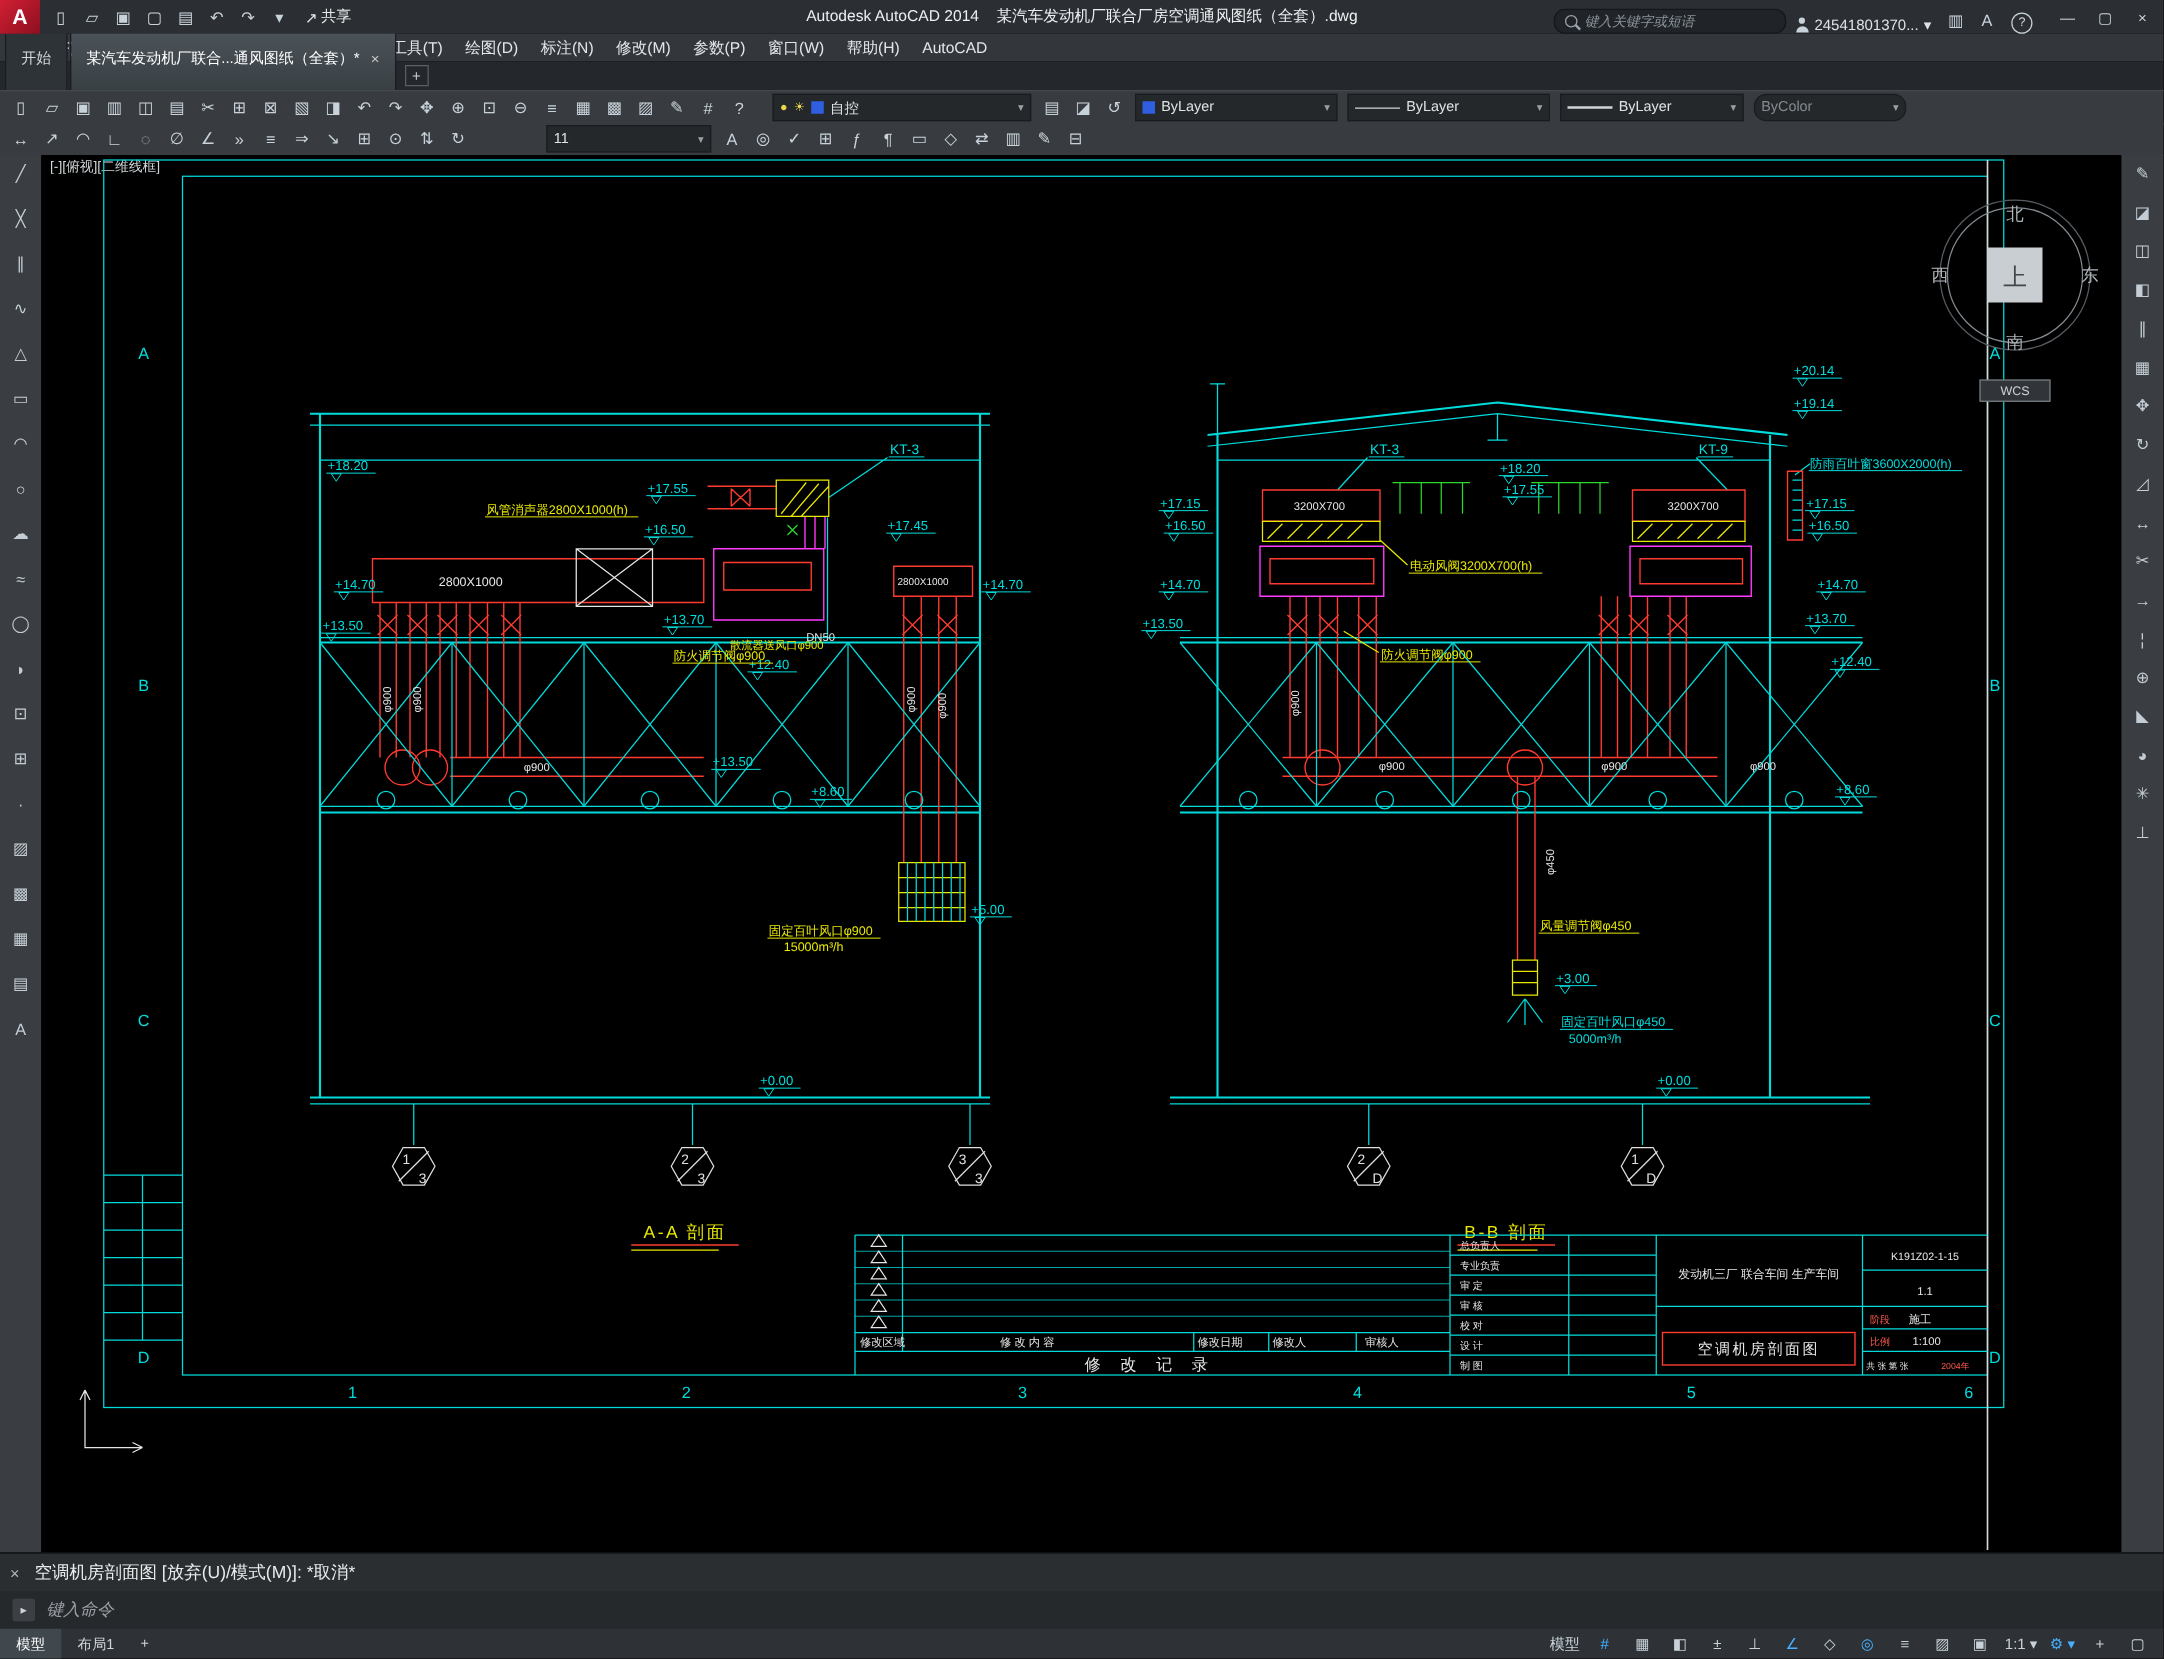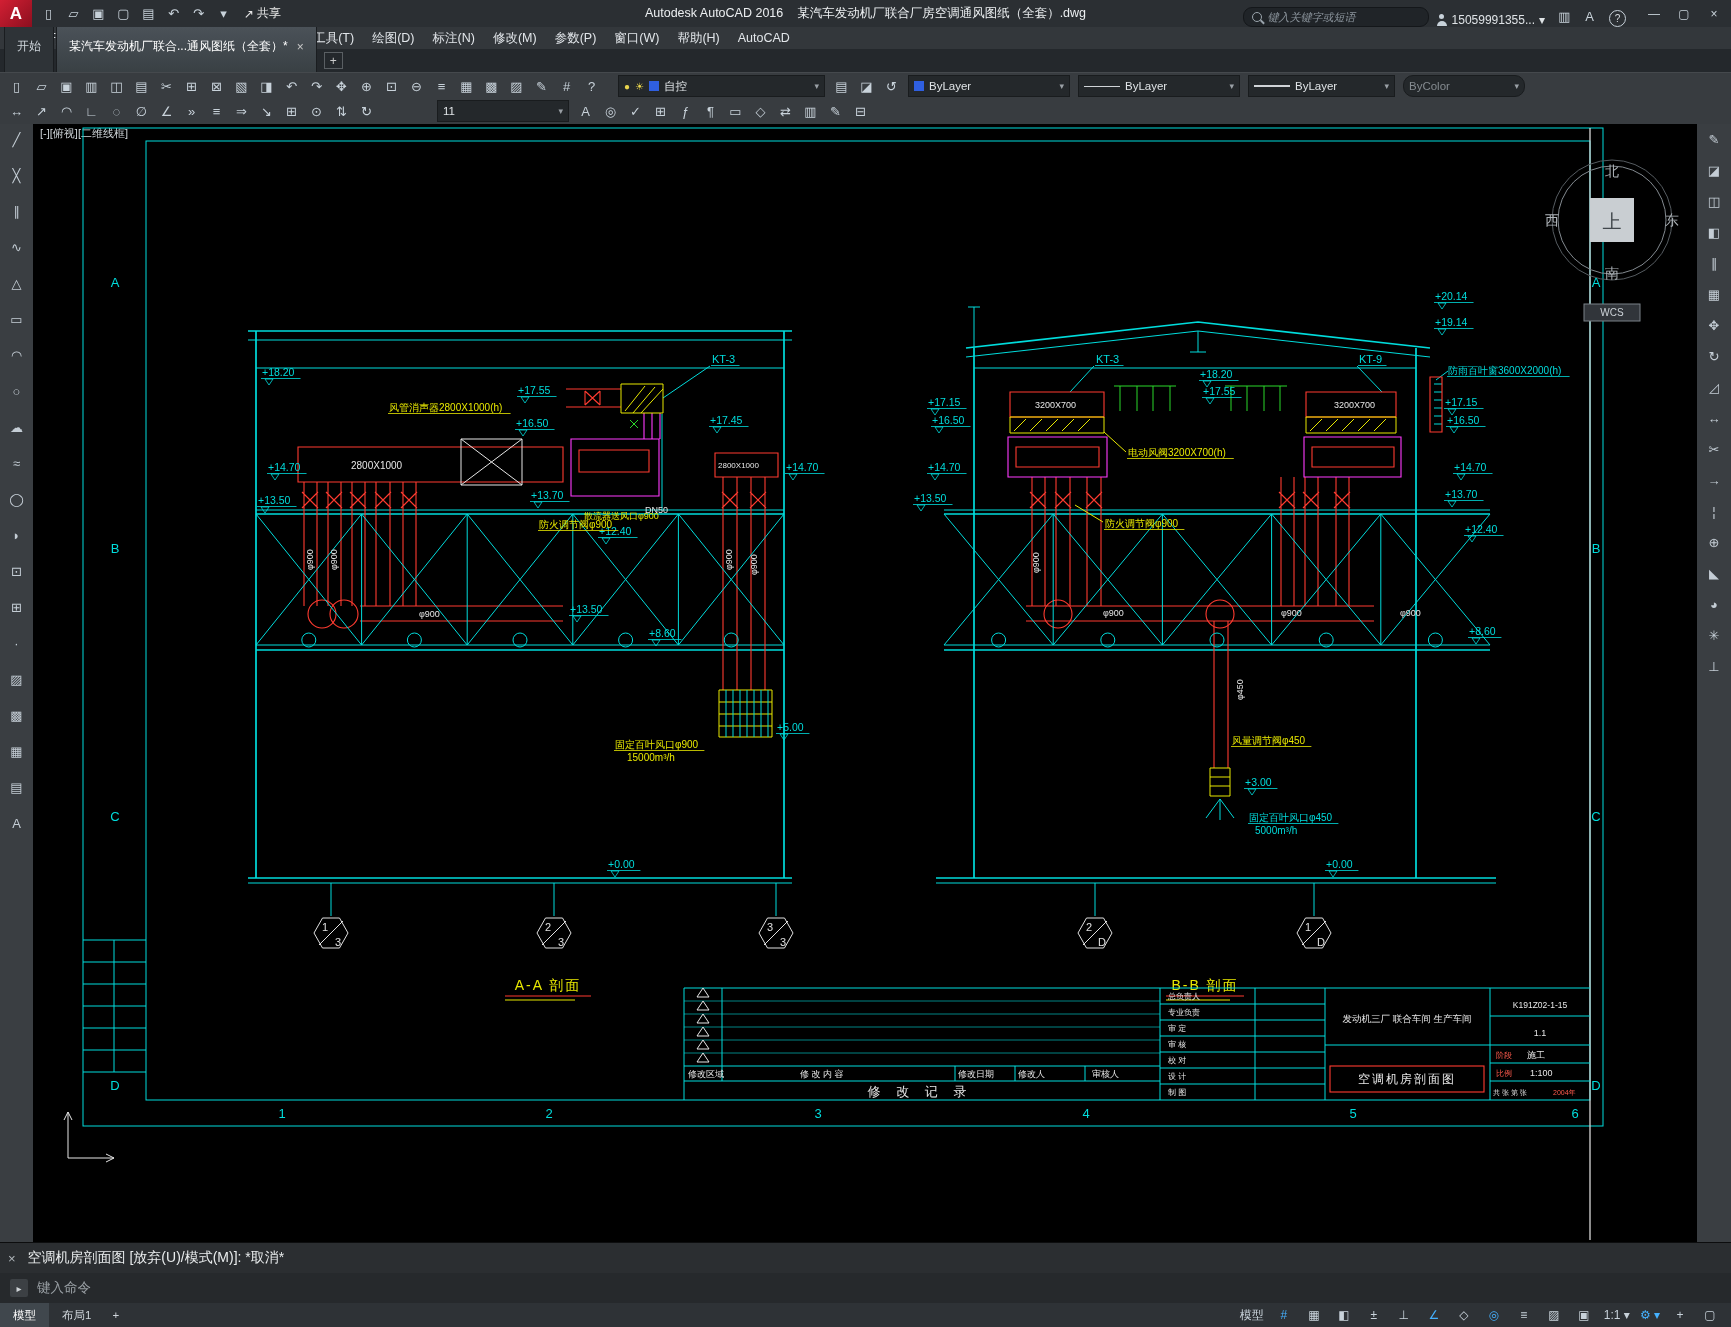--- a/index.html
+++ b/index.html
@@ -77,21 +77,21 @@
   .wh{stroke:#e6e6e6;fill:none;stroke-width:1;}
   .whl{stroke:#d8d8d8;stroke-width:1.3;}
   svg text{font-family:"Liberation Sans","DejaVu Sans",sans-serif;}
   
   .cmd{position:absolute;top:1242px;height:61px;left:0;right:0;background:#26292c;border-top:1px solid #0c0d0e;}
   .cmdhist{height:30px;display:flex;align-items:center;padding-left:8px;gap:12px;color:#e9eced;font-size:14px;background:#2b2e31;}
   .cmdclose{color:#b0b6bb;font-size:13px;}
   .cmdinput{height:30px;display:flex;align-items:center;padding-left:10px;gap:9px;}
   .cmdicon{width:18px;height:18px;background:#3c4044;color:#cfd4d8;display:flex;align-items:center;
            justify-content:center;font-size:10px;border-radius:2px;flex:none;}
-  .hint{color:#9aa0a5;font-size:13.5px;}
+  .hint{color:#9aa0a5;font-style:italic;font-size:13.5px;}
   
   .status{position:absolute;top:1303px;height:24px;left:0;right:0;background:#2e3236;display:flex;align-items:center;font-size:11.5px;}
   .stabs{display:flex;height:24px;}
   .stab{padding:0 13px;display:flex;align-items:center;color:#cfd5da;}
   .stab.active{background:#40474d;color:#fff;}
   .stab.plus{padding:0 8px;}
   .sicons{margin-left:auto;display:flex;align-items:center;padding-right:6px;}
   .sicons .tbicon{width:auto;min-width:20px;padding:0 4px;height:20px;font-size:12px;white-space:nowrap;}
 </style>
 </head>
@@ -109,32 +109,32 @@
         <span class="tbicon">▤</span>
         <span class="tbicon">↶</span>
         <span class="tbicon">↷</span>
         <span class="tbicon">▾</span>
       </div>
     <div class="share">
       <span>↗</span>
       <span>共享</span>
     </div>
     <div class="wtitle">
-      <span>Autodesk AutoCAD 2016</span>
+      <span>Autodesk AutoCAD 2014</span>
       &nbsp;&nbsp;
       <span>某汽车发动机厂联合厂房空调通风图纸（全套）.dwg</span>
     </div>
     <div class="tright">
       <div class="search">
         <span class="mag"></span>
         <span>键入关键字或短语</span>
       </div>
       <div class="user">
         <span class="person"></span>
-        <span>15059991355...</span>
+        <span>24541801370...</span>
         <span>▾</span>
       </div>
       <div class="tbgroup">
           <span class="tbicon">▥</span>
           <span class="tbicon">A</span>
         </div>
       <div class="helpcircle">?</div>
       <div class="winbtns">
           <span class="tbicon">—</span>
           <span class="tbicon">▢</span>

